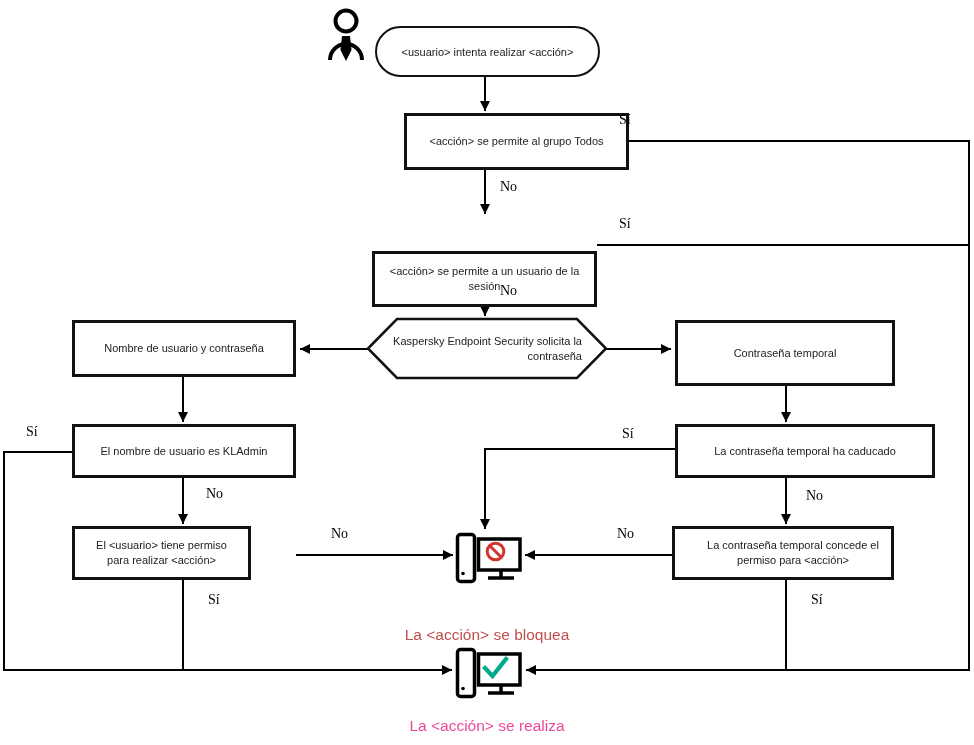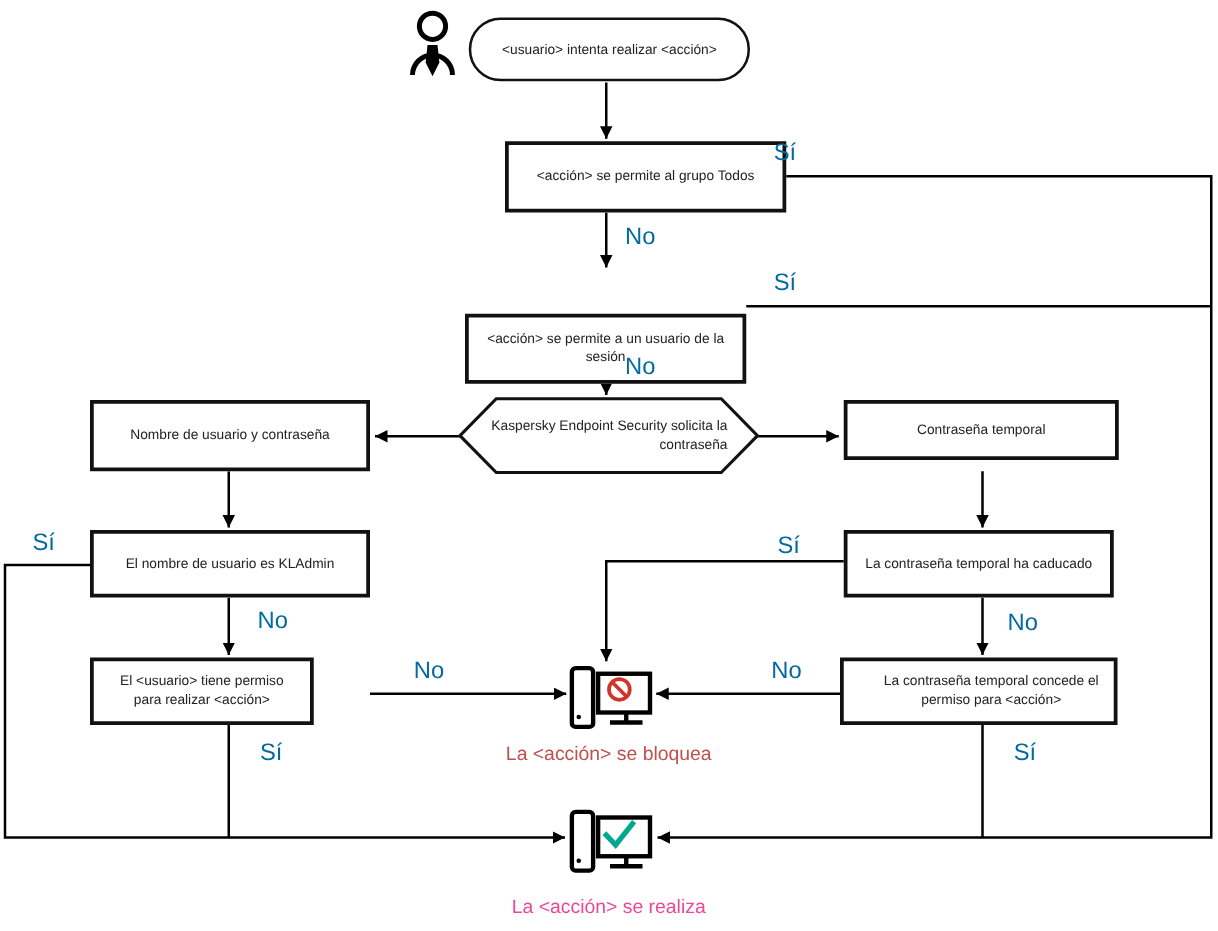--- a/index.html
+++ b/index.html
@@ -14,21 +14,21 @@
   }
   .stadium{
     position:absolute;box-sizing:border-box;border:2.5px solid #111;border-radius:26px;background:#fff;
     display:flex;align-items:center;justify-content:center;text-align:center;
     font-size:11px;color:#222;padding:2px 16px;
   }
   .hexlabel{
     position:absolute;display:flex;align-items:center;justify-content:center;text-align:right;
     font-size:11px;line-height:1.35;color:#222;
   }
-  .edge-label{position:absolute;font-size:19px;color:#0369a1;}
+  .edge-label{position:absolute;font-size:14px;color:#000000;font-family:Liberation Serif, serif;}
   .outcome{position:absolute;width:220px;text-align:center;font-size:15.5px;}
   svg{position:absolute;left:0;top:0;}
 </style>
 </head>
 <body>
 
 <div id="stage">
 
   <svg width="974" height="745" viewBox="0 0 974 745">
     <defs>
@@ -78,44 +78,44 @@
     <g>
       <rect x="457.5" y="649.5" width="17" height="47" rx="3" fill="#fff" stroke="#000" stroke-width="3.5"></rect>
       <circle cx="463" cy="688.5" r="1.8" fill="#000"></circle>
       <rect x="478.5" y="654" width="41.5" height="31" fill="#fff" stroke="#000" stroke-width="3.5"></rect>
       <line x1="501" y1="685" x2="501" y2="692" stroke="#000" stroke-width="3.5"></line>
       <line x1="488" y1="693" x2="514" y2="693" stroke="#000" stroke-width="3.5"></line>
       <polyline points="485,668 492.5,676 506,659" fill="none" stroke="#00a88e" stroke-width="4.2" stroke-linecap="square"></polyline>
     </g>
   </svg>
 
-  <div class="stadium" style="left:375px;top:14px;width:225px;height:51px;">&lt;usuario&gt; intenta realizar &lt;acción&gt;</div>
+  <div class="stadium" style="left:375px;top:26px;width:225px;height:51px;">&lt;usuario&gt; intenta realizar &lt;acción&gt;</div>
 
   <div class="node" style="left:372px;top:113px;width:225px;height:57px;margin-left:32px;">&lt;acción&gt; se permite al grupo Todos</div>
   <div class="node" style="left:372px;top:216px;width:225px;height:56px;margin-top:35px;">&lt;acción&gt; se permite a un usuario de la sesión</div>
 
   <div class="hexlabel" style="left:392px;top:319px;width:190px;height:59px;">Kaspersky Endpoint Security solicita la contraseña</div>
 
   <div class="node" style="left:72px;top:320px;width:224px;height:57px;">Nombre de usuario y contraseña</div>
   <div class="node" style="left:72px;top:424px;width:224px;height:54px;">El nombre de usuario es KLAdmin</div>
   <div class="node" style="left:72px;top:526px;width:179px;height:54px;">El &lt;usuario&gt; tiene permiso para realizar &lt;acción&gt;</div>
 
-  <div class="node" style="left:675px;top:320px;width:220px;height:48px;">Contraseña temporal</div>
-  <div class="node" style="left:675px;top:424px;width:216px;height:54px;">La contraseña temporal ha caducado</div>
+  <div class="node" style="left:675px;top:320px;width:220px;height:66px;">Contraseña temporal</div>
+  <div class="node" style="left:675px;top:424px;width:260px;height:54px;">La contraseña temporal ha caducado</div>
   <div class="node" style="left:672px;top:526px;width:222px;height:54px;padding-left:32px;">La contraseña temporal concede el permiso para &lt;acción&gt;</div>
 
   <div class="edge-label" style="left:619px;top:112px;">Sí</div>
   <div class="edge-label" style="left:500px;top:179px;">No</div>
   <div class="edge-label" style="left:619px;top:216px;">Sí</div>
   <div class="edge-label" style="left:500px;top:283px;">No</div>
   <div class="edge-label" style="left:26px;top:424px;">Sí</div>
   <div class="edge-label" style="left:206px;top:486px;">No</div>
   <div class="edge-label" style="left:331px;top:526px;">No</div>
   <div class="edge-label" style="left:208px;top:592px;">Sí</div>
   <div class="edge-label" style="left:622px;top:426px;">Sí</div>
   <div class="edge-label" style="left:806px;top:488px;">No</div>
   <div class="edge-label" style="left:617px;top:526px;">No</div>
   <div class="edge-label" style="left:811px;top:592px;">Sí</div>
 
-  <div class="outcome" style="left:377px;top:595px;color:#c0504d;">La &lt;acción&gt; se bloquea</div>
+  <div class="outcome" style="left:377px;top:626px;color:#c0504d;">La &lt;acción&gt; se bloquea</div>
   <div class="outcome" style="left:377px;top:717px;color:#ec4899;">La &lt;acción&gt; se realiza</div>
 
 </div>
 
 </body></html>

